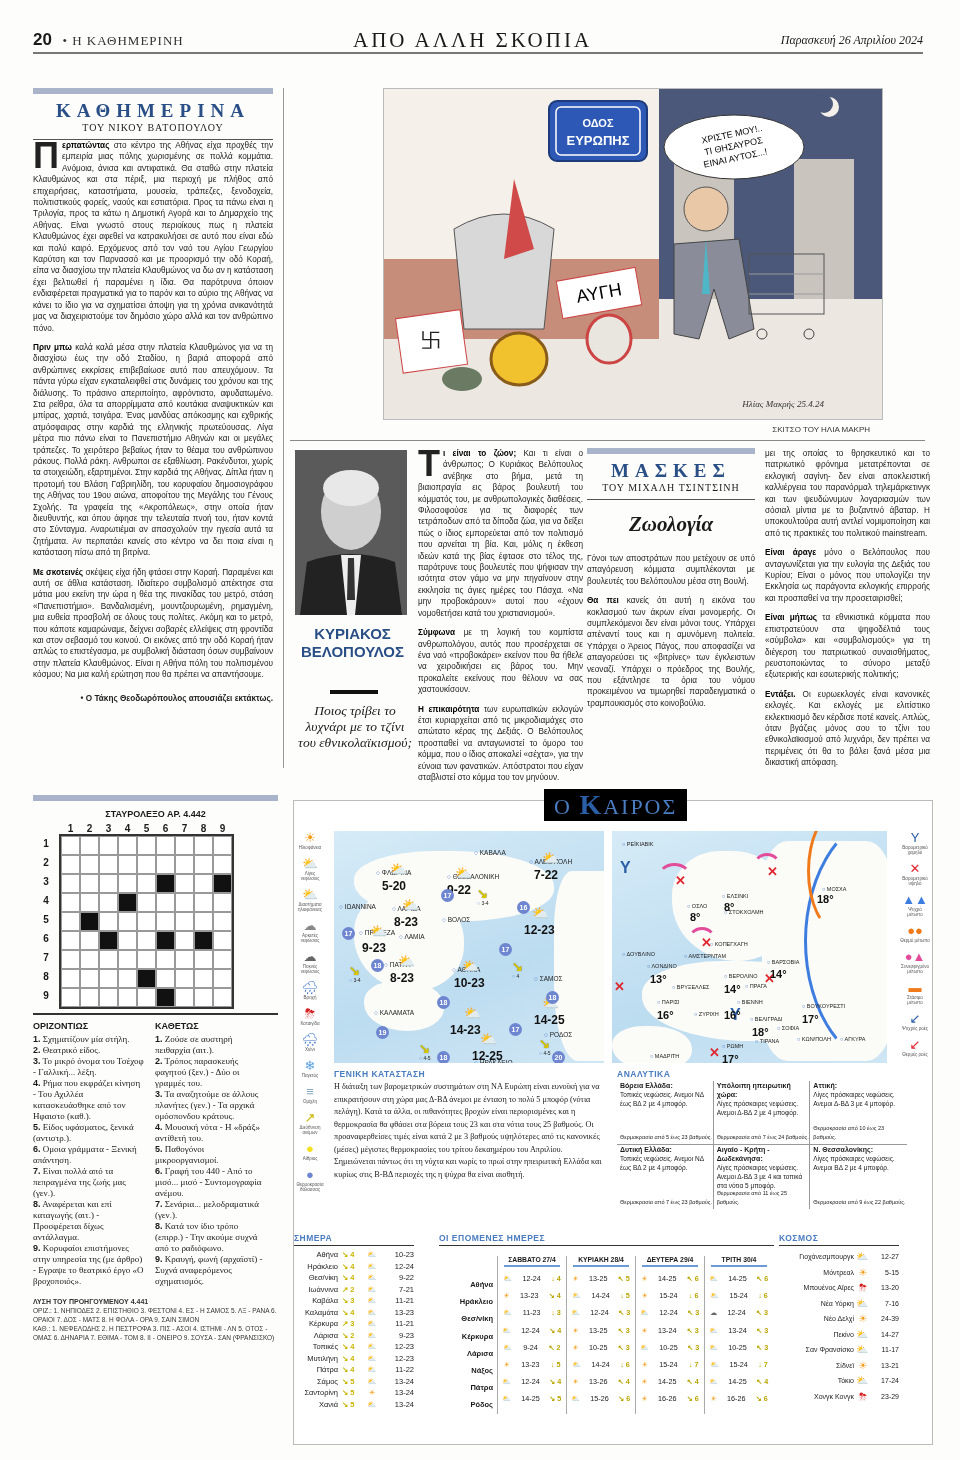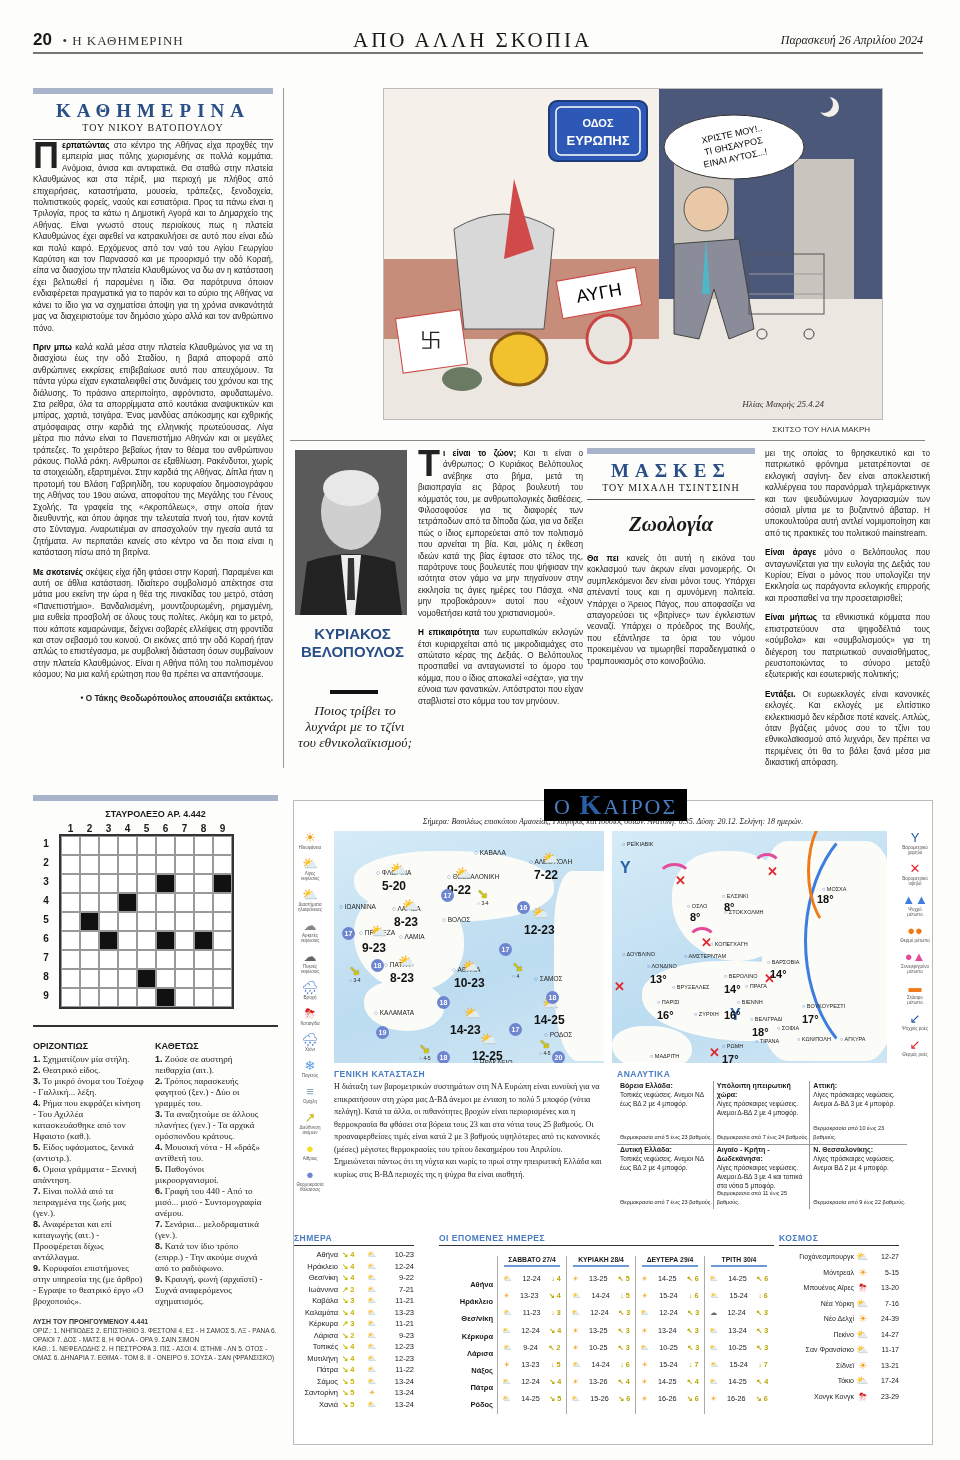--- a/index.html
+++ b/index.html
@@ -31,21 +31,21 @@
 #crossword{position:absolute;left:33px;top:795px;width:245px}
 .cw-title{text-align:center;font-size:9px;font-weight:bold;margin:8px 0 4px}
 .cw-cols{display:flex;margin-left:28px;font-size:10px;font-weight:bold}
 .cw-cols span{width:19px;text-align:center}
 .cw-wrap{display:flex}
 .cw-rows{width:26px;font-size:10px;font-weight:bold}
 .cw-rows span{display:block;height:19px;line-height:19px;text-align:center}
 .cw-grid{display:grid;grid-template-columns:repeat(9,19px);grid-template-rows:repeat(9,19px);border:2px solid #333;background:#fff}
 .cw-cell{border:1px solid #999;background:#fff}
 .cw-cell.b{background:#111}
-.clues{display:flex;gap:10px;margin-top:16px;border-top:2px solid #333;padding-top:14px}
+.clues{display:flex;gap:10px;margin-top:4px;border-top:2px solid #333;padding-top:6px}
 .clues .c{width:112px;font-family:"Liberation Serif",serif;font-size:9px;line-height:11px}
 .clues .c h4{font-family:"Liberation Sans",sans-serif;font-size:9px;font-weight:bold;margin-bottom:2px}
 .clues b{font-family:"Liberation Sans",sans-serif}
 .solution{font-size:6.5px;line-height:9px;margin-top:10px;color:#333}
 .solution b{font-size:7px}
 #weather{position:absolute;left:293px;top:800px;width:640px;height:645px;border:1px solid #bbb;background:#fff}
 #w-title{position:absolute;left:250px;top:-12px;background:#000000;padding:0 10px;color:#4a7cc1;font-family:"Liberation Serif",serif;font-size:22px;letter-spacing:2px}
 #w-title .k{font-size:28px;color:#2a5ea5;font-weight:bold}
 #w-sub{position:absolute;left:0;top:16px;width:100%;text-align:center;font-family:"Liberation Serif",serif;font-style:italic;font-size:8px}
 #w-legend-l{position:absolute;left:4px;top:30px;width:24px}
@@ -179,29 +179,31 @@
 </div>
 <div id="portrait-name">
   <div>ΚΥΡΙΑΚΟΣ</div>
   <div>ΒΕΛΟΠΟΥΛΟΣ</div>
 </div>
 <div id="pull-bar"></div>
 <div id="pull-quote">Ποιος τρίβει το λυχνάρι με το τζίνι του εθνικολαϊκισμού;</div>
 
 <div id="art2-col1" class="body">
   <p><span class="dropcap">Τ</span><b>ι είναι το ζώον;</b><span> Και τι είναι ο άνθρωπος; Ο Κυριάκος Βελόπουλος ανέβηκε στο βήμα, μετά τη βιαιοπραγία εις βάρος βουλευτή του κόμματός του, με ανθρωπολογικές διαθέσεις. Φιλοσοφούσε για τις διαφορές των τετράποδων από τα δίποδα ζώα, για να δείξει πώς ο ίδιος εμπορεύεται από τον πολιτισμό που αρνείται τη βία. Και, μόλις η έκθεση ιδεών κατά της βίας έφτασε στο τέλος της, παρότρυνε τους βουλευτές που ψήφισαν την ισότητα στον γάμο να μην πηγαίνουν στην εκκλησία τις άγιες ημέρες του Πάσχα. «Να μην προβοκάρουν» αυτοί που «έχουν νομοθετήσει κατά του χριστιανισμού».</span></p>
+  <p><b>Σύμφωνα</b><span> με τη λογική του κομπίστα ανθρωπολόγου, αυτός που προσέρχεται σε ένα ναό «προβοκάρει» εκείνον που θα ήθελε να χειροδικήσει εις βάρος του. Μην προκαλείτε εκείνους που θέλουν να σας χαστουκίσουν.</span></p>
   <p><b>Η επικαιρότητα</b><span> των ευρωπαϊκών εκλογών έτσι κυριαρχείται από τις μικροδιαμάχες στο απώτατο κέρας της Δεξιάς. Ο Βελόπουλος προσπαθεί να ανταγωνιστεί το όμορο του κόμμα, που ο ίδιος αποκαλεί «σέχτα», για την εύνοια των φανατικών. Απόστρατοι που είχαν σταβλιστεί στο κόμμα του τον μηνύουν.</span></p>
 </div>
 
 <div id="maskes">
   <div class="colhead"></div>
   <div class="kicker">ΜΑΣΚΕΣ</div>
   <div class="byline">ΤΟΥ ΜΙΧΑΛΗ ΤΣΙΝΤΣΙΝΗ</div>
   <h2 class="headline" style="font-size:21px;margin:12px 0 16px">Ζωολογία</h2>
   <div class="body">
+    <p><b></b><span>Γόνοι των αποστράτων που μετέχουν σε υπό απαγόρευση κόμματα συμπλέκονται με βουλευτές του Βελόπουλου μέσα στη Βουλή.</span></p>
     <p><b>Θα πει</b><span> κανείς ότι αυτή η εικόνα του κοκλασμού των άκρων είναι μονομερής. Οι συμπλεκόμενοι δεν είναι μόνοι τους. Υπάρχει απέναντί τους και η αμυνόμενη πολιτεία. Υπάρχει ο Άρειος Πάγος, που αποφασίζει να απαγορεύσει τις «βιτρίνες» των έγκλειστων νεοναζί. Υπάρχει ο πρόεδρος της Βουλής, που εξάντλησε τα όρια του νόμου προκειμένου να τιμωρηθεί παραδειγματικά ο τραμπουκισμός στο κοινοβούλιο.</span></p>
   </div>
 </div>
 
 <div id="art2-col3" class="body">
   <p><b></b><span>μει της οποίας το θρησκευτικό και το πατριωτικό φρόνημα μετατρέπονται σε εκλογική σαγίνη- δεν είναι αποκλειστική καλλιέργεια του παρανόρμαλ τηλεμάρκετινγκ και των ψευδώνυμων λογαριασμών των σόσιαλ μίντια με το βυζαντινό άβαταρ. Η υποκουλτούρα αυτή αντλεί νομιμοποίηση και από τις πρακτικές του πολιτικού mainstream.</span></p>
   <p><b>Είναι άραγε</b><span> μόνο ο Βελόπουλος που ανταγωνίζεται για την ευλογία της Δεξιάς του Κυρίου; Είναι ο μόνος που υπολογίζει την Εκκλησία ως παράγοντα εκλογικής επιρροής και προσπαθεί να την προσεταιρισθεί;</span></p>
   <p><b>Είναι μήπως</b><span> τα εθνικιστικά κόμματα που επιστρατεύουν στα ψηφοδέλτιά τους «σύμβολα» και «συμβολισμούς» για τη διέγερση του πατριωτικού συναισθήματος, ρευστοποιώντας το σύνορο μεταξύ εξωτερικής και εσωτερικής πολιτικής;</span></p>
   <p><b>Εντάξει.</b><span> Οι ευρωεκλογές είναι κανονικές εκλογές. Και εκλογές με ελιτίστικο εκλεκτικισμό δεν κέρδισε ποτέ κανείς. Απλώς, όταν βγάζεις μόνος σου το τζίνι του εθνικολαϊκισμού από λυχνάρι, δεν πρέπει να περιμένεις ότι θα το βάλει ξανά μέσα μια δικαστική απόφαση.</span></p>
 </div>
@@ -344,21 +346,20 @@
   </div>
   <div class="solution">
     <b>ΛΥΣΗ ΤΟΥ ΠΡΟΗΓΟΥΜΕΝΟΥ 4.441</b><br>
     <span>ΟΡΙΖ.: 1. ΝΗΠΙΟΔΕΣ 2. ΕΠΙΣΤΗΘΙΟ 3. ΦΕΣΤΟΝΙ 4. ΕΣ - Η ΣΑΜΟΣ 5. ΛΞ - ΡΑΝΑ 6. ΟΡΑΙΟΙ 7. ΔΟΣ - ΜΑΤΣ 8. Η ΦΟΛΑ - ΟΡΑ 9. ΣΑΙΝ ΣΙΜΟΝ</span><br>
     <span>ΚΑΘ.: 1. ΝΕΦΕΛΩΔΗΣ 2. Η ΠΕΣΤΡΟΦΑ 3. ΠΙΣ - ΑΣΟΙ 4. ΙΣΤΗΜΙ - ΛΝ 5. ΟΤΟΣ - ΟΜΑΣ 6. ΔΗΝΑΡΙΑ 7. ΕΘΙΜΑ - ΤΟΜ 8. ΙΙ - ΟΝΕΙΡΟ 9. ΣΟΥΣΑ - ΣΑΝ (ΦΡΑΝΣΙΣΚΟ)</span>
   </div>
 </div>
 
 <div id="weather">
   <div id="w-title"><span>Ο</span> <span class="k">Κ</span><span>ΑΙΡΟΣ</span></div>
-  <div id="w-sub">Σήμερα: Βασιλέως επισκόπου Αμασείας, Γλαφύρας και Ιούσιος οσίων. Ανατολή: 6.35. Δύση: 20.12. Σελήνη: 18 ημερών.</div>
   <div id="w-legend-l">
       <div class="lg">
         <i style="color: rgb(243, 154, 22);">☀</i>
         <small>Ηλιοφάνεια</small>
       </div>
       <div class="lg">
         <i style="color: rgb(136, 136, 136);">⛅</i>
         <small>Λίγες νεφώσεις</small>
       </div>
       <div class="lg">

